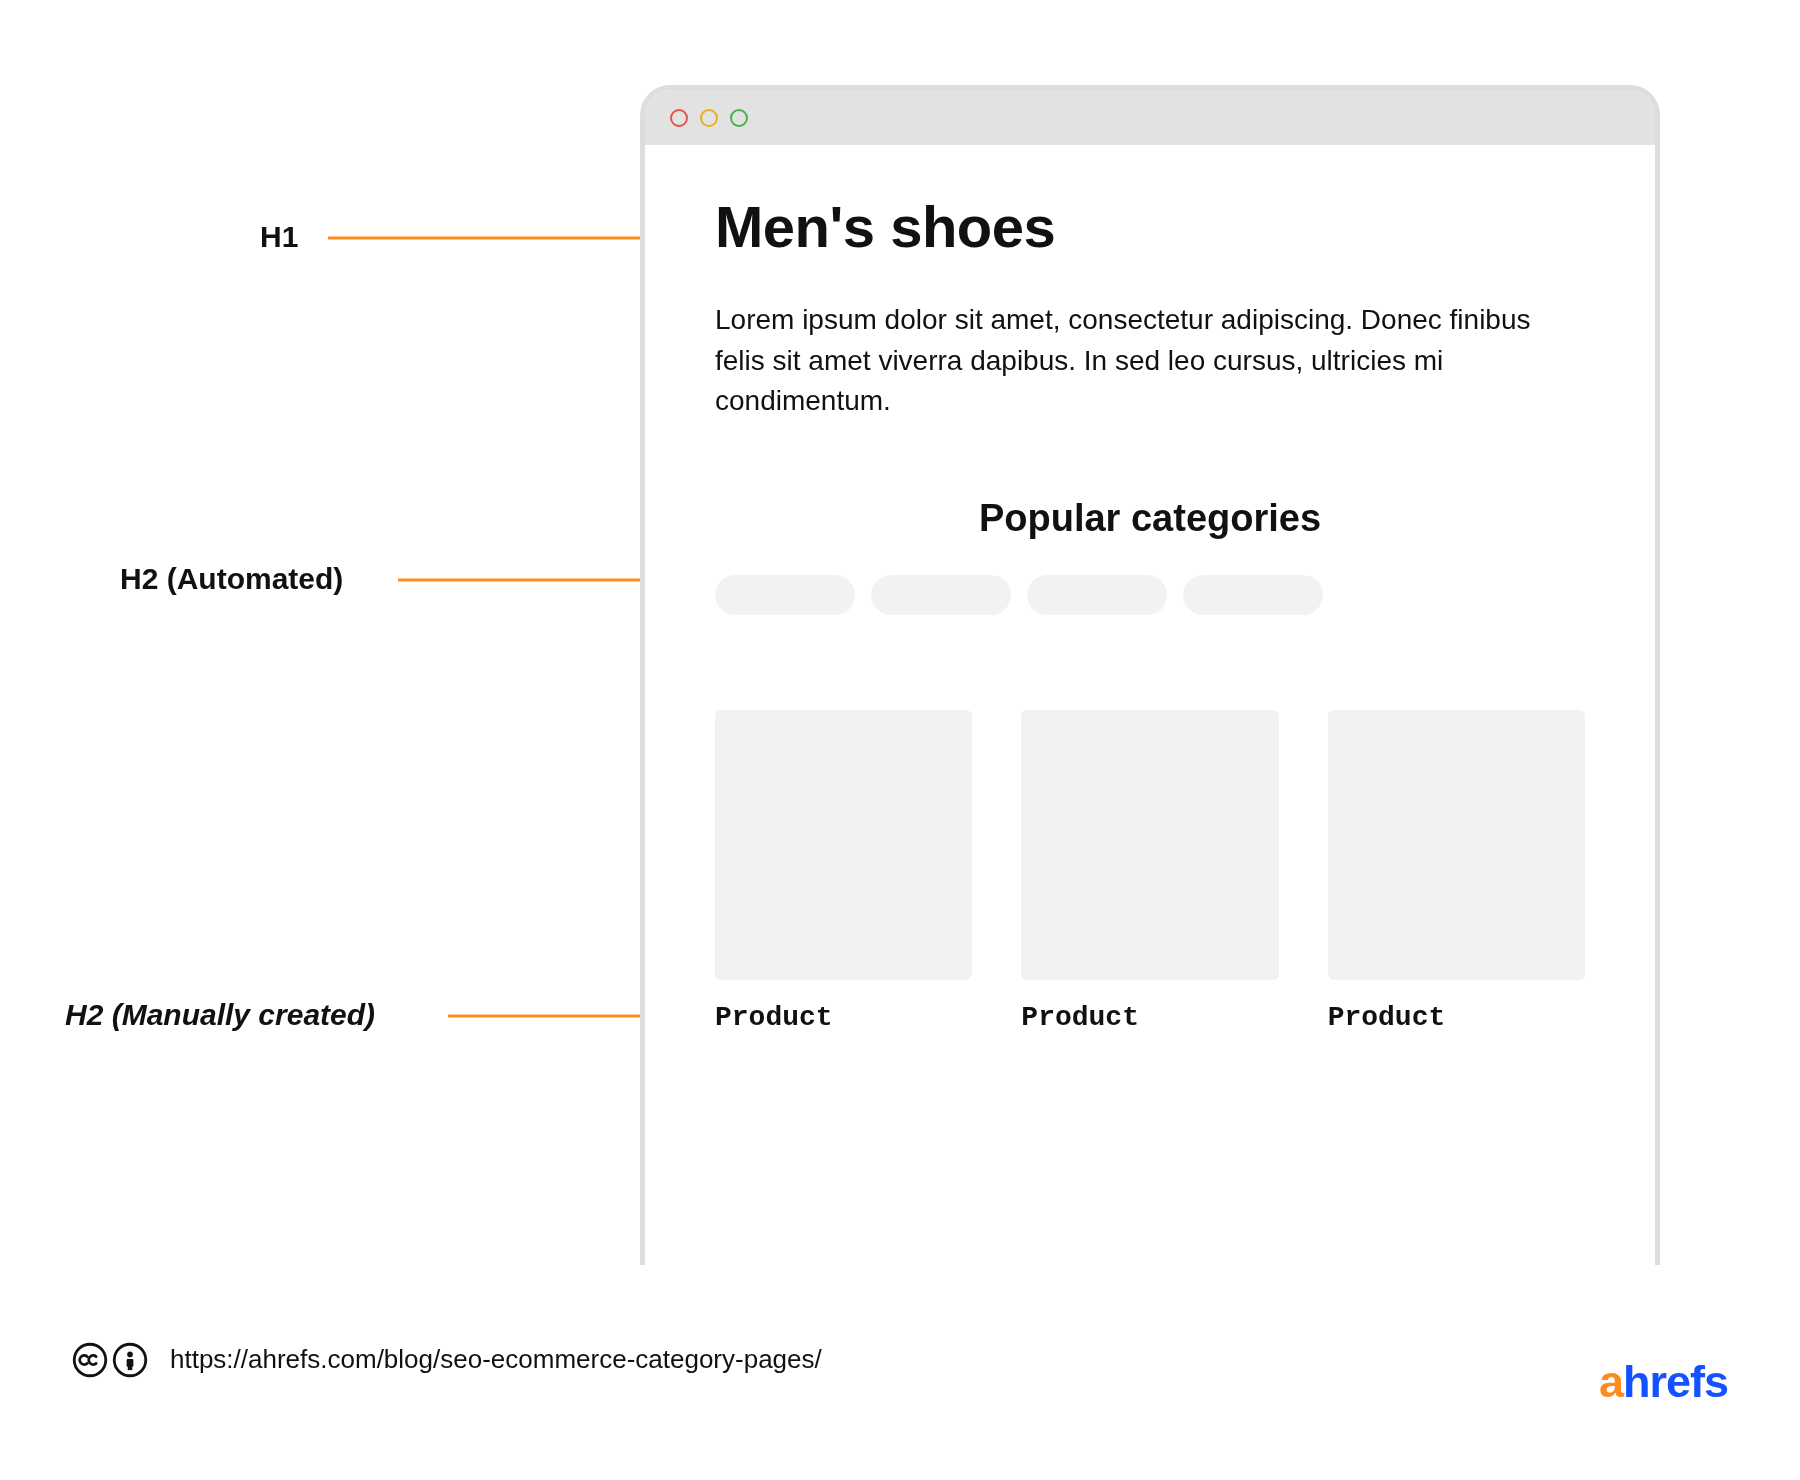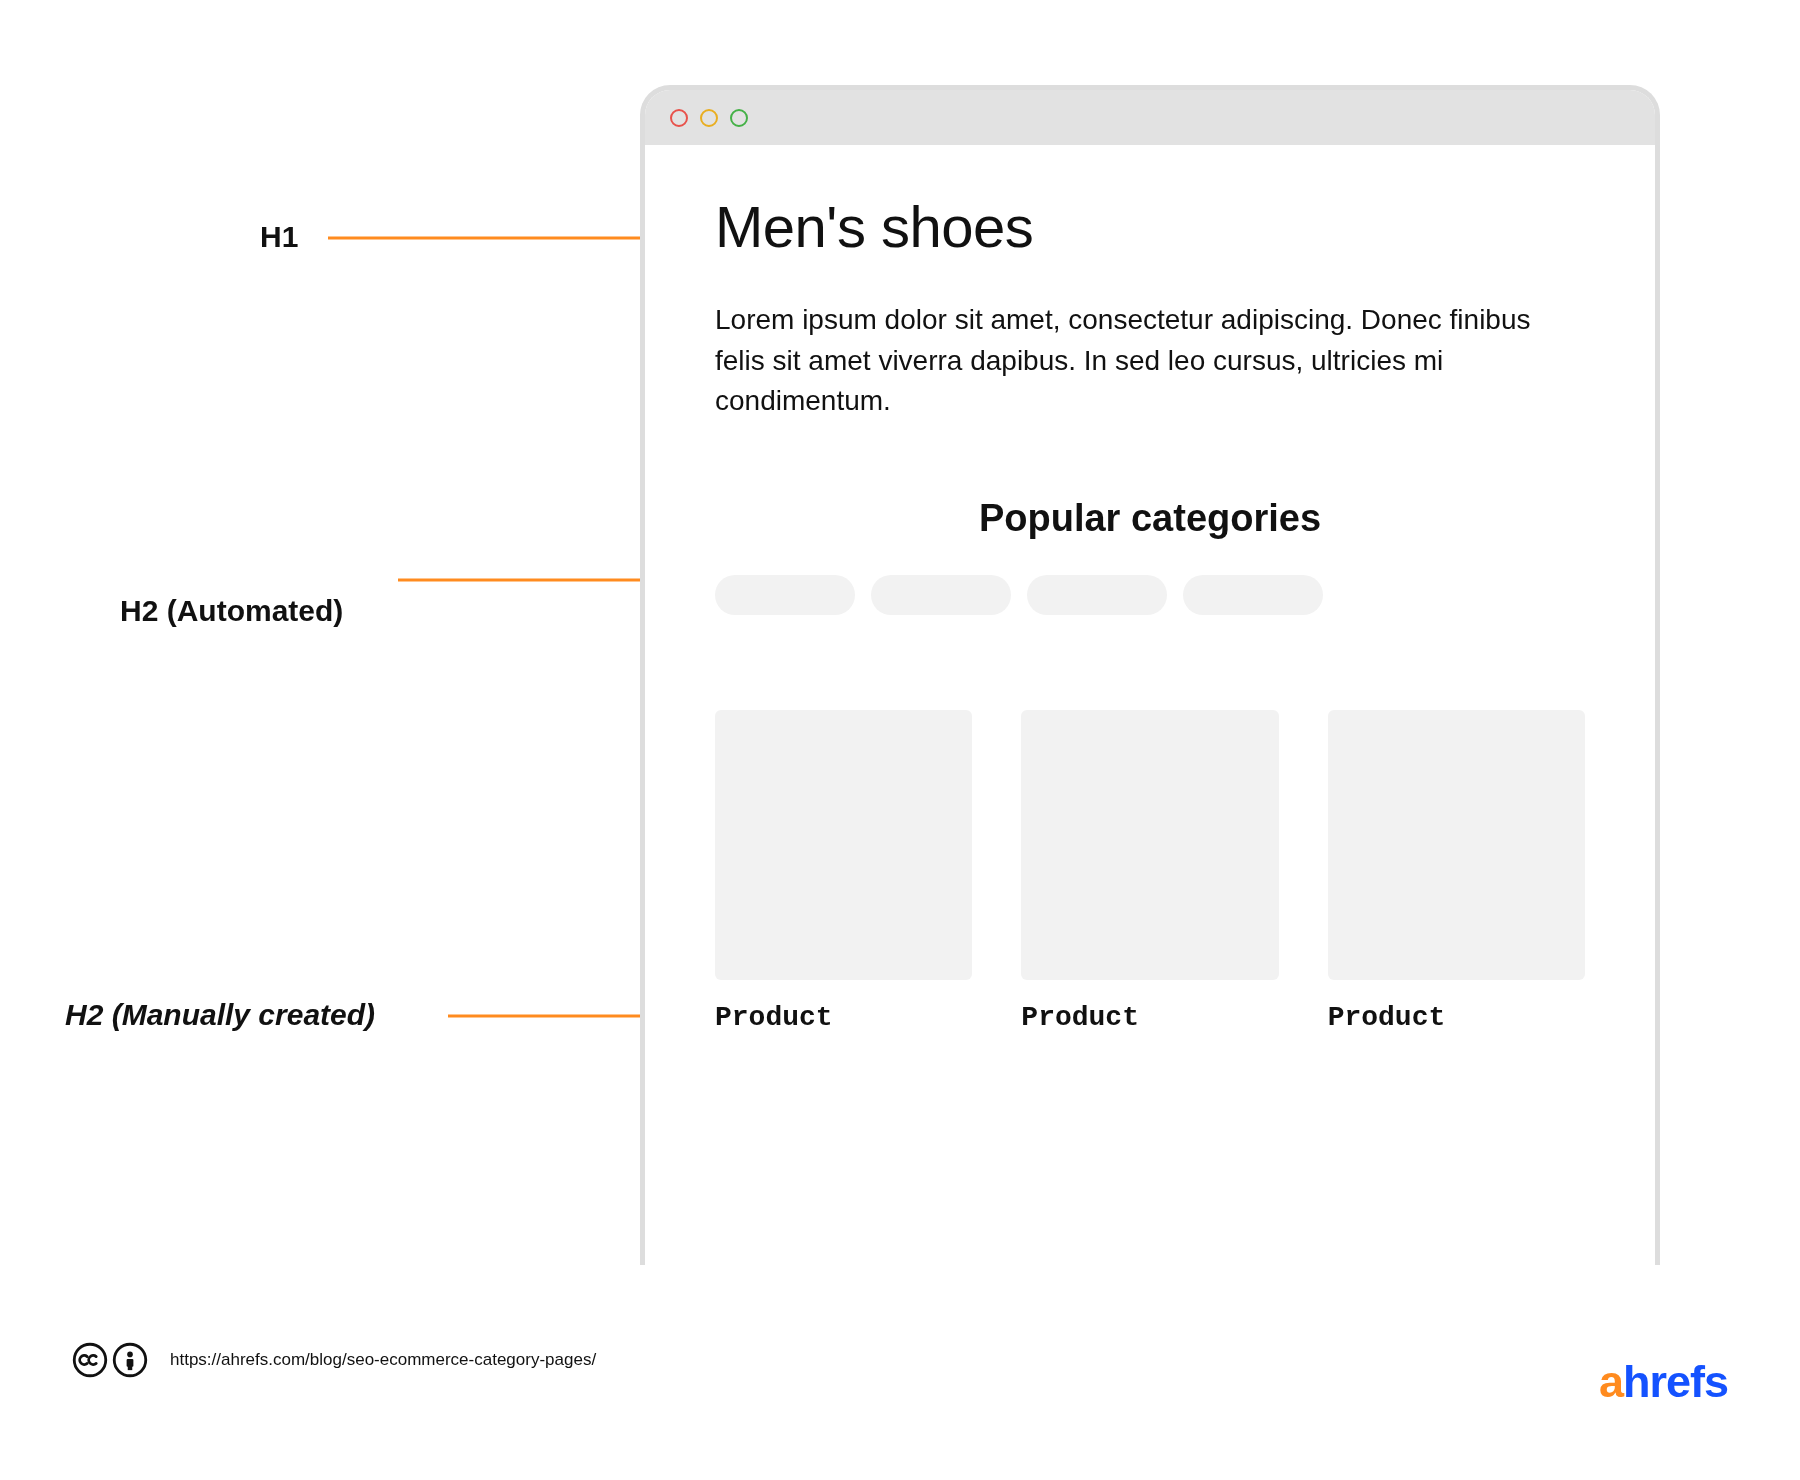--- a/index.html
+++ b/index.html
@@ -49,21 +49,21 @@
       background: transparent;
     }
     .traffic-light.red { border-color: #e8524b; }
     .traffic-light.yellow { border-color: #e9ae21; }
     .traffic-light.green { border-color: #45b147; }
     .browser-content {
       padding: 48px 70px;
     }
     .h1-text {
       font-size: 58px;
-      font-weight: 400;
+      font-weight: 700;
       color: #111;
       letter-spacing: -0.5px;
       margin-bottom: 30px;
     }
     .body-text {
       font-size: 28px;
       line-height: 1.45;
       color: #111;
       margin-bottom: 75px;
       max-width: 820px;
@@ -128,41 +128,41 @@
     }
     .cc-icons {
       display: flex;
       gap: 4px;
     }
     .cc-icon {
       width: 36px;
       height: 36px;
     }
     .footer-url {
-      font-size: 17px;
+      font-size: 26px;
       color: #111;
       text-align: right;
     }
     .brand {
       margin-left: auto;
       font-size: 45px;
       font-weight: 800;
       letter-spacing: -1px;
       margin-top: 45px;
     }
     .brand .a { color: #ff8b1f; }
     .brand .rest { color: #1452ff; }
   </style>
 </head>
 <body>
 
 <div class="canvas">
 
   <div class="annotation-label" style="top: 220px; left: 260px;">H1</div>
-  <div class="annotation-label" style="top: 594px; left: 120px;">H2 (Automated)</div>
+  <div class="annotation-label" style="top: 562px; left: 120px;">H2 (Automated)</div>
   <div class="annotation-label" style="top: 998px; left: 65px; font-style: italic;">H2 (Manually created)</div>
 
   <svg style="position:absolute; top:0; left:0; width:1800px; height:1480px; pointer-events:none;">
 
     <line x1="328" y1="238" x2="700" y2="238" stroke="#ff8b1f" stroke-width="3"></line>
     <line x1="700" y1="210" x2="700" y2="268" stroke="#ff8b1f" stroke-width="3"></line>
 
     <line x1="398" y1="580" x2="700" y2="580" stroke="#ff8b1f" stroke-width="3"></line>
     <line x1="700" y1="558" x2="700" y2="602" stroke="#ff8b1f" stroke-width="3"></line>
 

